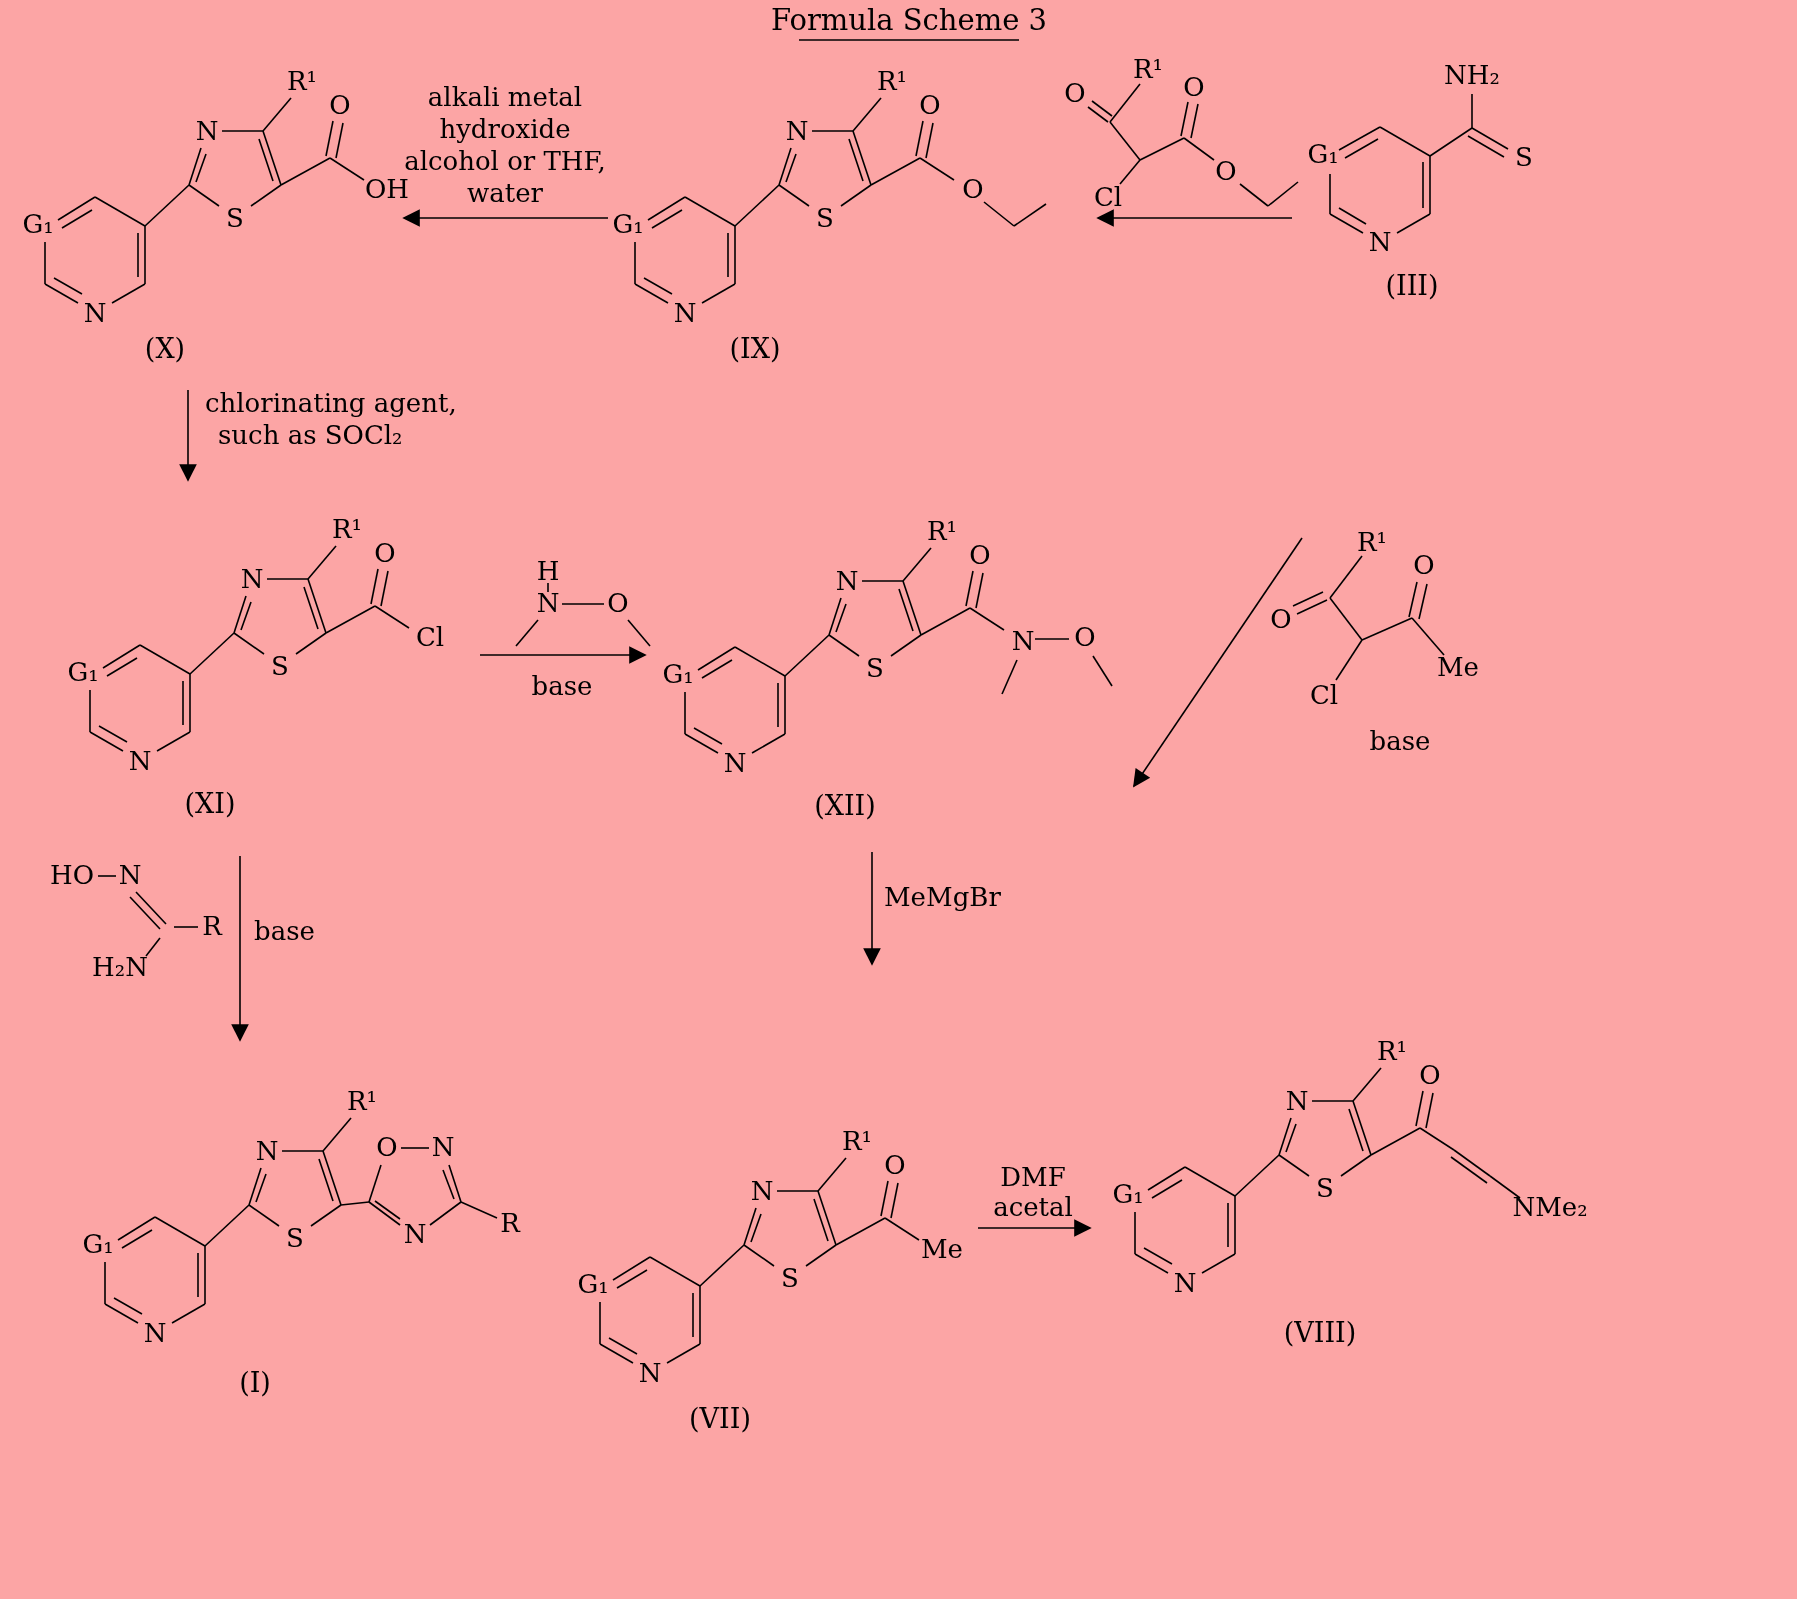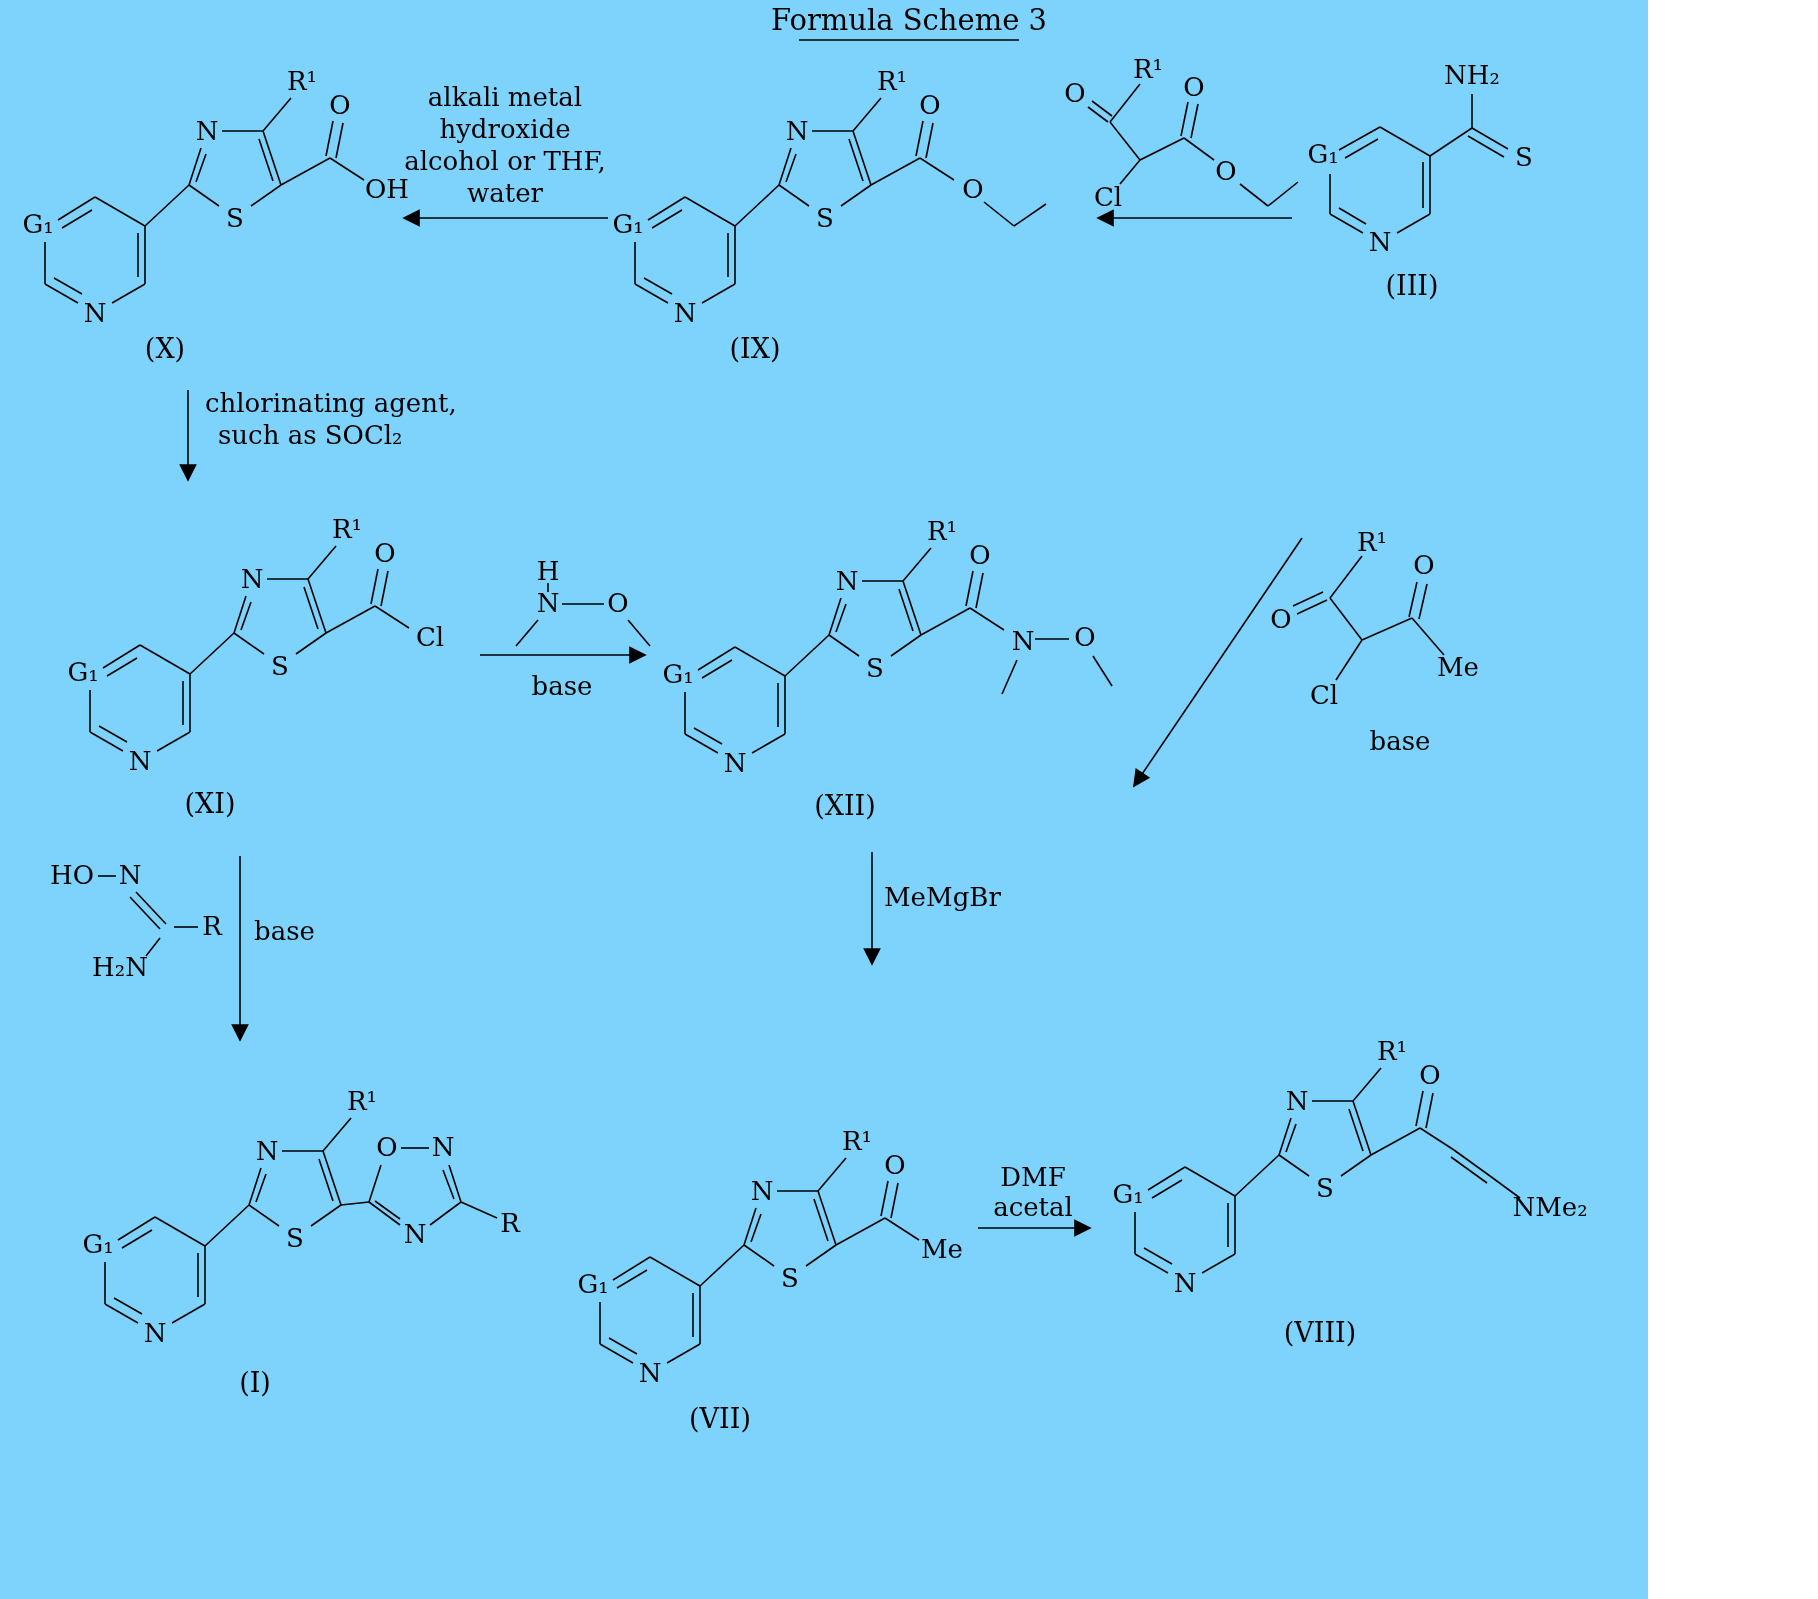--- a/index.html
+++ b/index.html
@@ -1,16 +1,16 @@
 <!DOCTYPE html>
 <html><head>
 <meta charset="utf-8">
 <style>
   html,body { margin:0; padding:0; background:#ffffff; }
-  .canvas { position:relative; width:1648px; height:1599px; background:#7dd3fc; overflow:hidden; }
+  .canvas { position:relative; width:1797px; height:1599px; background:#fca5a5; overflow:hidden; }
   svg { display:block; }
   svg line { stroke:#000; stroke-width:1.6; }
   svg text { font-family:"DejaVu Serif","Liberation Serif",serif; fill:#000; }
   .atom  { font-size:26px; text-anchor:middle; }
   .lbl   { font-size:27px; text-anchor:middle; }
   .rx    { font-size:26px; text-anchor:middle; }
   .rxs   { font-size:26px; text-anchor:start; }
   .title { font-size:29px; text-anchor:middle; }
 </style>
 </head>

